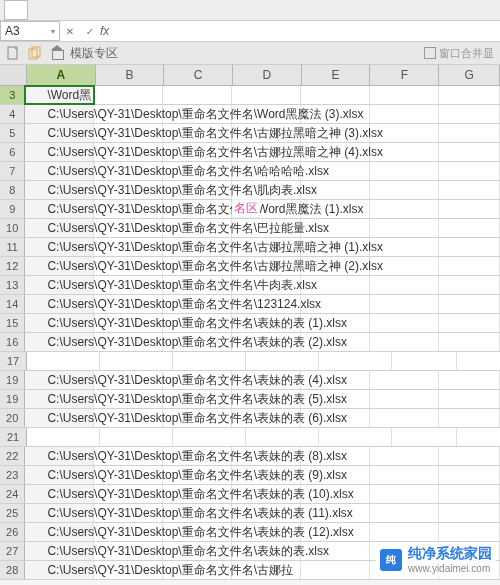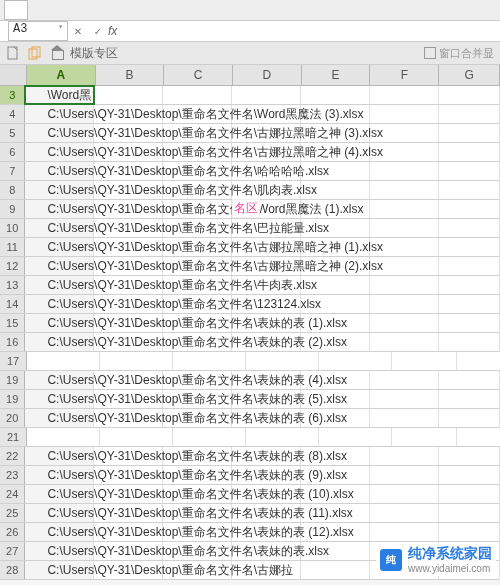--- a/index.html
+++ b/index.html
@@ -1,19 +1,19 @@
 <!DOCTYPE html>
 <html><head>
 <meta charset="utf-8">
 <style>
   html,body{margin:0;padding:0;width:500px;height:585px;overflow:hidden;font-family:'Microsoft YaHei',Arial,sans-serif;font-size:12px;background:#f5f5f5;color:#333;}
   .top-row{height:20px;display:flex;align-items:center;background:#eee;border-bottom:1px solid #ccc;}
   .tab-handle{width:22px;height:18px;border:1px solid #bbb;background:#fff;margin-left:4px;}
   .cell-ref-area{display:flex;align-items:center;height:20px;background:#fff;border-bottom:1px solid #ccc;}
-  .name-box{width:50px;height:18px;border:1px solid #c0c0c0;background:#fff;margin-left:8px;display:flex;padding:0 4px;justify-content:space-between;font-family:Liberation Mono, monospace;}
+  .name-box{width:50px;height:18px;border:1px solid #c0c0c0;background:#fff;margin-left:0;display:flex;align-items:center;padding:0 4px;justify-content:space-between;}
   .dd{font-size:8px;color:#888;}
   .fx-btn{width:16px;height:16px;margin:0 2px;display:flex;align-items:center;justify-content:center;font-size:10px;color:#777;}
   .fx-lbl{font-style:italic;font-size:12px;color:#666;margin-right:4px;}
   .fbar{flex:1;height:18px;border:1px solid #c0c0c0;background:#fff;display:flex;align-items:center;padding:0 4px;font-size:11px;color:#333;overflow:hidden;white-space:nowrap;}
   .ribbon-row{height:22px;display:flex;align-items:center;background:#e8e8e8;border-bottom:1px solid #ccc;padding-left:4px;gap:4px;position:relative;}
   .mini-btn{width:16px;height:16px;display:flex;align-items:center;justify-content:center;border:1px solid transparent;}
   .home-icon{width:14px;height:12px;position:relative;}
   .home-icon::before{content:"";position:absolute;top:3px;left:2px;width:10px;height:8px;border:1px solid #888;}
   .home-icon::after{content:"";position:absolute;top:-2px;left:1px;width:0;height:0;border-left:6px solid transparent;border-right:6px solid transparent;border-bottom:5px solid #888;}
   .tmpl-label{font-size:12px;color:#666;}

